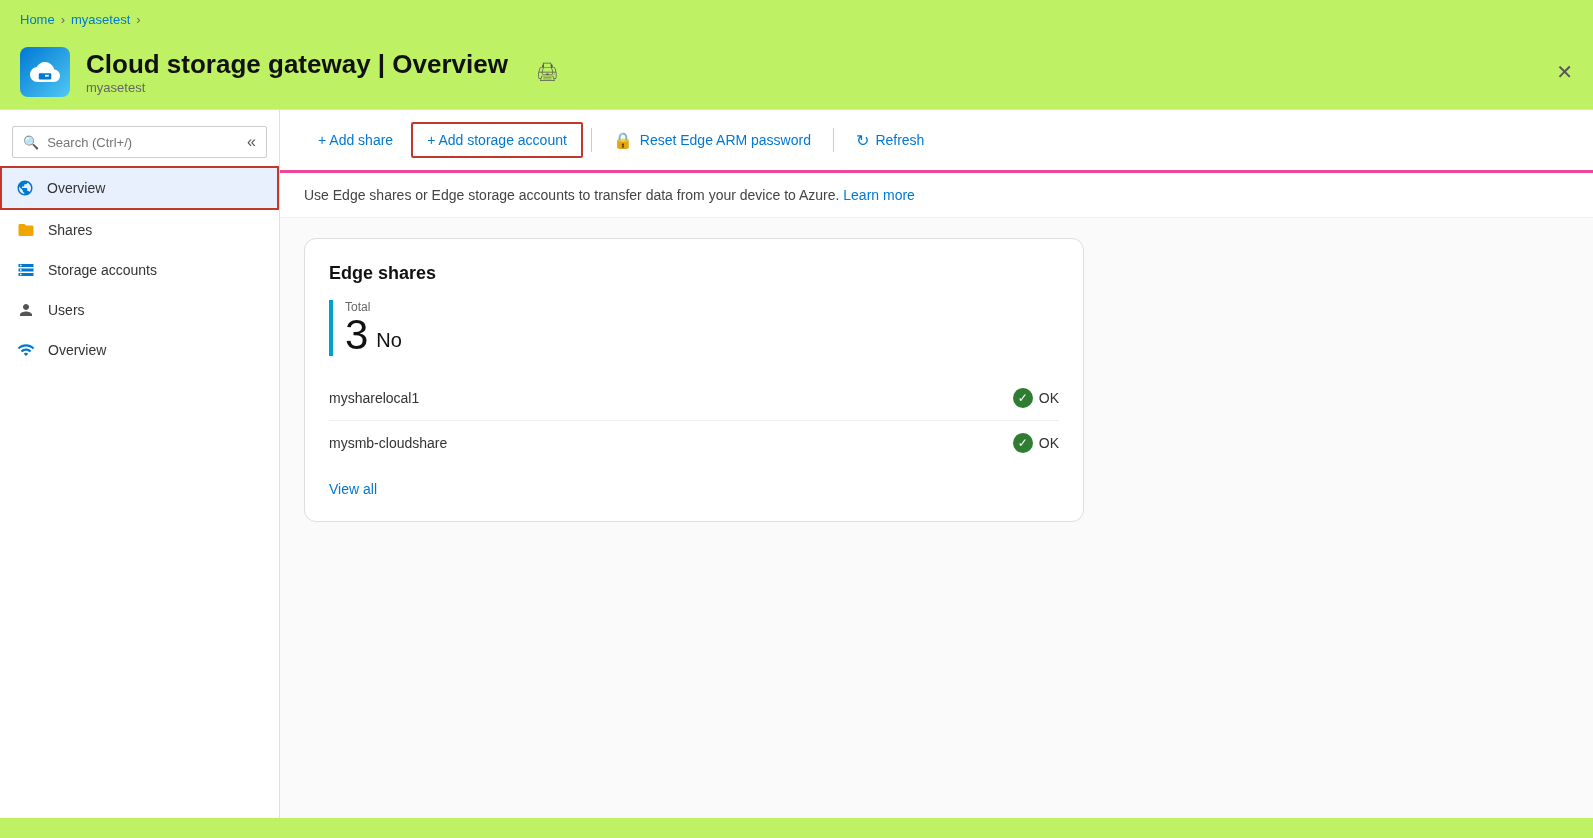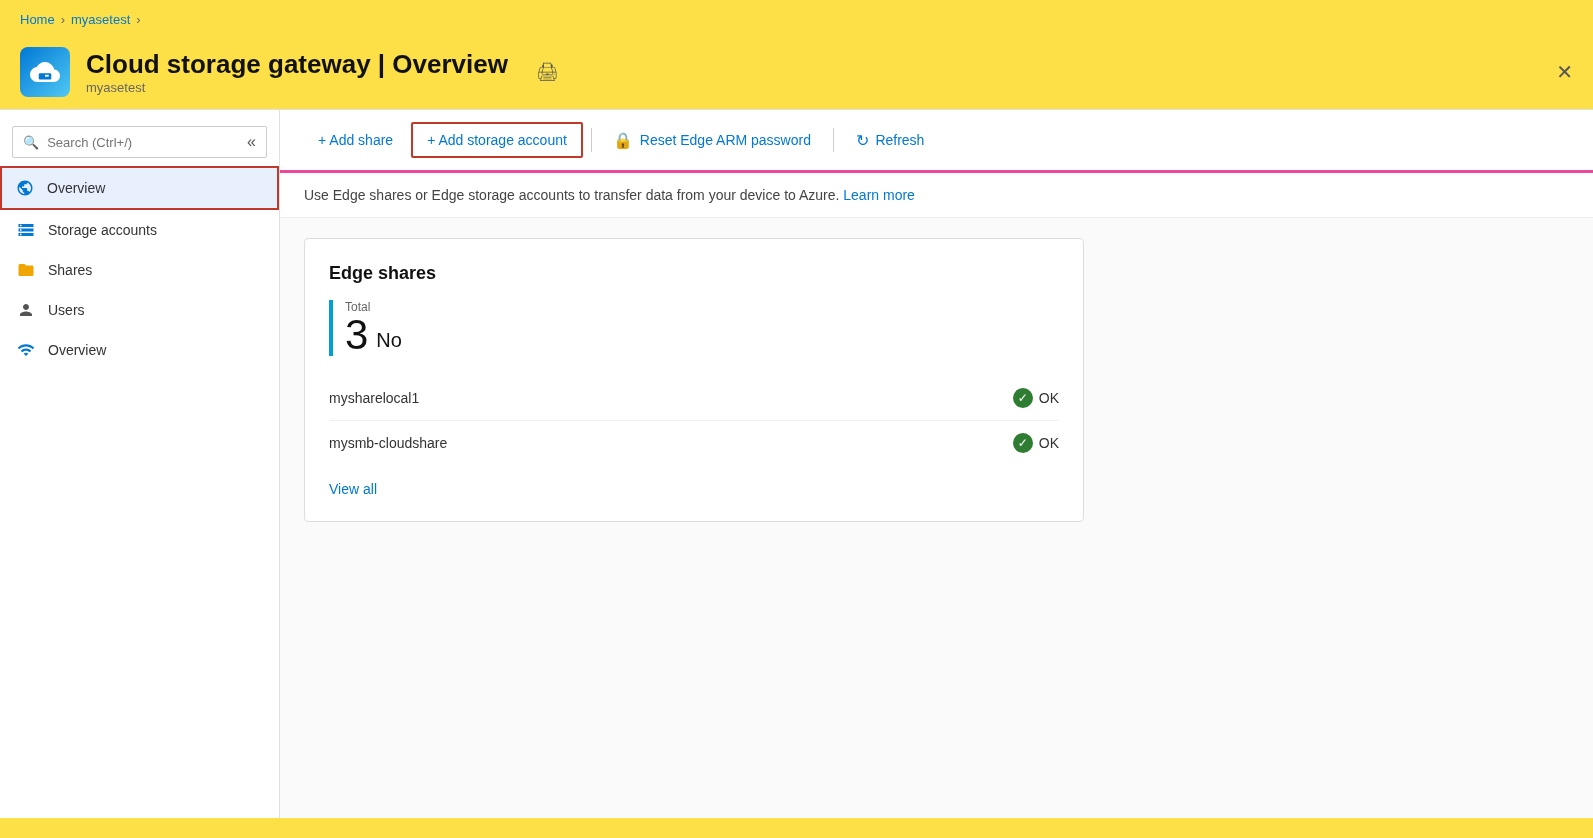--- a/index.html
+++ b/index.html
@@ -1,18 +1,18 @@
 <!DOCTYPE html>
 <html><head>
   <meta charset="utf-8">
   <style>
     * { box-sizing: border-box; margin: 0; padding: 0; }
     body { font-family: 'Segoe UI', Arial, sans-serif; background: #f5f5f5; color: #333; font-size: 14px; }
 
-    .page-wrapper { background: #fde047; min-height: 838px; width: 1593px; position: relative; }
+    .page-wrapper { background: #bef264; min-height: 838px; width: 1593px; position: relative; }
 
     
     .breadcrumb { display: flex; align-items: center; padding: 12px 20px; gap: 6px; font-size: 13px; color: #0078d4; }
     .breadcrumb span { color: #666; }
     .breadcrumb a { color: #0078d4; text-decoration: none; }
 
     
     .header { display: flex; align-items: center; padding: 8px 20px 12px 20px; gap: 16px; border-bottom: 1px solid #e0e0e0; }
     .header-icon { width: 50px; height: 50px; background: linear-gradient(135deg, #0078d4 0%, #50c8f4 100%); border-radius: 8px; display: flex; align-items: center; justify-content: center; flex-shrink: 0; }
     .header-icon svg { width: 30px; height: 30px; fill: #fff; }
@@ -45,21 +45,21 @@
     .toolbar-separator { width: 1px; height: 24px; background: #ccc; margin: 0 4px; }
 
     
     .description { padding: 14px 24px; font-size: 14px; color: #444; background: #fff; border-bottom: 1px solid #f0f0f0; }
     .description a { color: #0078d4; text-decoration: none; }
 
     
     .content { padding: 20px 24px; }
 
     
-    .card { background: #fff; border: 1px solid #ddd; border-radius: 4px; padding: 24px; max-width: 780px; }
+    .card { background: #fff; border: 1px solid #ddd; border-radius: 12px; padding: 24px; max-width: 780px; }
     .card-title { font-size: 18px; font-weight: 600; margin-bottom: 16px; color: #111; }
 
     .stats-row { display: flex; align-items: center; gap: 12px; margin-bottom: 20px; border-left: 4px solid #00a0d1; padding-left: 12px; }
     .stats-label { font-size: 12px; color: #666; display: block; }
     .stats-number { font-size: 42px; font-weight: 300; color: #111; line-height: 1; }
     .stats-suffix { font-size: 20px; color: #111; align-self: flex-end; padding-bottom: 4px; }
 
     .share-list { margin-top: 8px; }
     .share-row { display: flex; align-items: center; padding: 12px 0; border-bottom: 1px solid #f0f0f0; }
     .share-row:last-child { border-bottom: none; }
@@ -113,34 +113,34 @@
         <div class="nav-icon">
           <svg width="18" height="18" viewBox="0 0 24 24" fill="#0078d4">
               <path d="M12 2C6.48 2 2 6.48 2 12s4.48 10 10 10 10-4.48 10-10S17.52 2 12 2zm-1 17.93c-3.95-.49-7-3.85-7-7.93 0-.62.08-1.21.21-1.79L9 15v1c0 1.1.9 2 2 2v1.93zm6.9-2.54c-.26-.81-1-1.39-1.9-1.39h-1v-3c0-.55-.45-1-1-1H8v-2h2c.55 0 1-.45 1-1V7h2c1.1 0 2-.9 2-2v-.41c2.93 1.19 5 4.06 5 7.41 0 2.08-.8 3.97-2.1 5.39z"></path>
             </svg>
         </div>
         <span>Overview</span>
       </div>
 
       <div class="nav-item">
         <div class="nav-icon">
+          <svg width="18" height="18" viewBox="0 0 24 24" fill="#f0a500">
+              <path d="M20 6h-8l-2-2H4c-1.1 0-2 .9-2 2v12c0 1.1.9 2 2 2h16c1.1 0 2-.9 2-2V8c0-1.1-.9-2-2-2z"></path>
+            </svg>
+        </div>
+        <span>Shares</span>
+      </div>
+
+      <div class="nav-item">
+        <div class="nav-icon">
           <svg width="18" height="18" viewBox="0 0 24 24" fill="#0078d4">
               <path d="M2 20h20v-4H2v4zm2-3h2v2H4v-2zM2 4v4h20V4H2zm4 3H4V5h2v2zm-4 7h20v-4H2v4zm2-3h2v2H4v-2z"></path>
             </svg>
         </div>
         <span>Storage accounts</span>
-      </div>
-
-      <div class="nav-item">
-        <div class="nav-icon">
-          <svg width="18" height="18" viewBox="0 0 24 24" fill="#f0a500">
-              <path d="M20 6h-8l-2-2H4c-1.1 0-2 .9-2 2v12c0 1.1.9 2 2 2h16c1.1 0 2-.9 2-2V8c0-1.1-.9-2-2-2z"></path>
-            </svg>
-        </div>
-        <span>Shares</span>
       </div>
 
       <div class="nav-item">
         <div class="nav-icon">
           <svg width="18" height="18" viewBox="0 0 24 24" fill="#555">
               <path d="M12 12c2.21 0 4-1.79 4-4s-1.79-4-4-4-4 1.79-4 4 1.79 4 4 4zm0 2c-2.67 0-8 1.34-8 4v2h16v-2c0-2.66-5.33-4-8-4z"></path>
             </svg>
         </div>
         <span>Users</span>
       </div>

